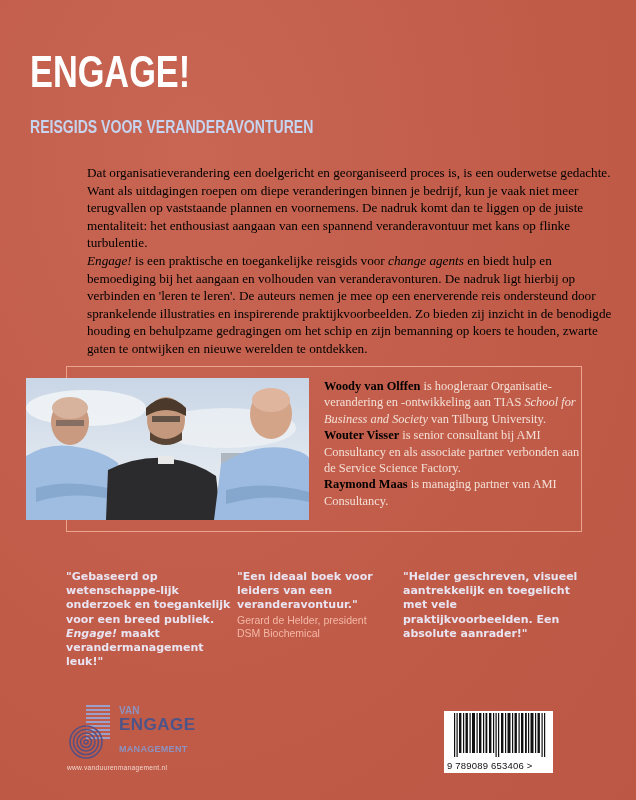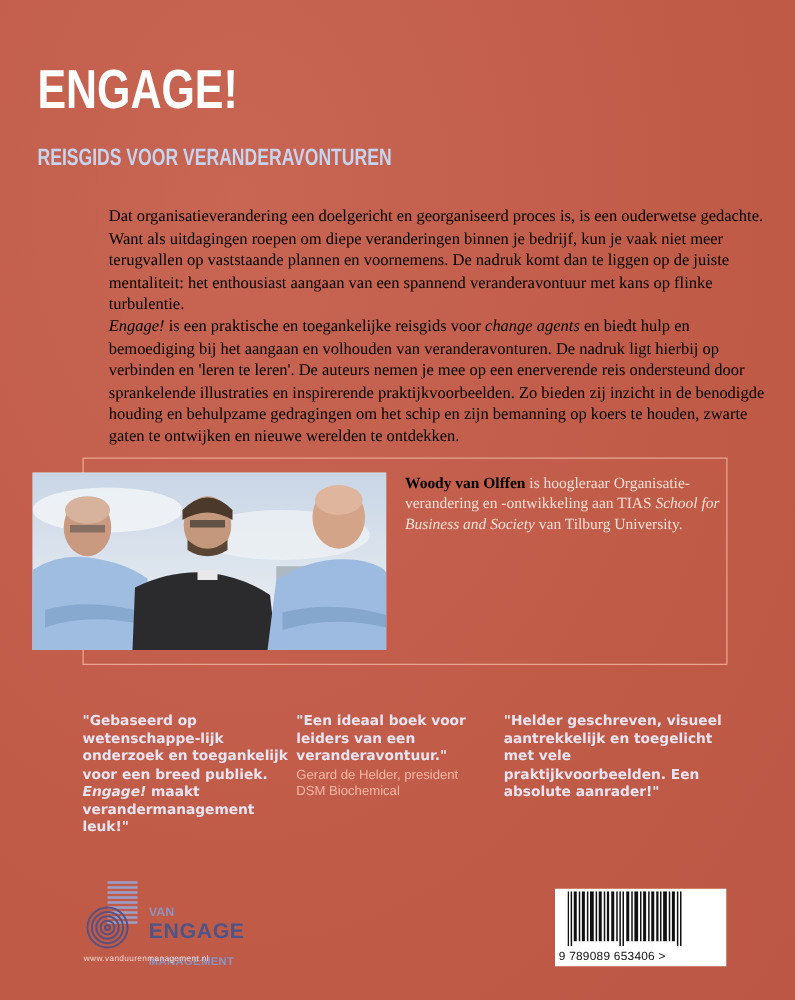--- a/index.html
+++ b/index.html
@@ -58,30 +58,30 @@
     }
     .q1 { left:66px; width:175px; }
     .q2 { left:237px; width:150px; }
     .q3 { left:403px; width:175px; }
     .logo { position:absolute; left:66px; top:700px; width:120px; height:60px; }
     .logo-text {
       position:absolute; left:119px; top:706px;
       font-family:"Liberation Sans", "DejaVu Sans", sans-serif;
       color:#6b6f9b; font-weight:bold; line-height:1;
     }
-    .logo-van { font-size:10px; color:#8c93c0;margin-top:20px; }
+    .logo-van { font-size:10px; color:#8c93c0; }
     .logo-duuren { font-size:17px; color:#4d5488; letter-spacing:0.5px; }
     .logo-mgmt { font-size:9px; color:#8c93c0; letter-spacing:0.3px;margin-top:12px; }
     .url {
       position:absolute; left:67px; top:764px;
       font-family:"Liberation Sans", "DejaVu Sans", sans-serif;
       font-size:6.6px; color:#f2d6cc; letter-spacing:0.3px;
     }
     .barcode {
-      position:absolute; left:444px; top:711px; width:137px; height:62px;
+      position:absolute; left:444px; top:711px; width:109px; height:62px;
       background:#ffffff;
     }
     .barcode svg { position:absolute; left:10px; top:2px; }
     .barcode-num {
       position:absolute; left:3px; bottom:2px;
       font-family:"Liberation Sans", "DejaVu Sans", sans-serif;
       font-size:9.5px; color:#111; letter-spacing:0.2px; white-space:nowrap;
     }
   </style>
 </head>
@@ -126,20 +126,22 @@
 
       <path d="M195 86 Q225 66 260 70 Q280 74 283 80 L283 142 L188 142 Z" fill="#9dbbe0"></path>
       <ellipse cx="245" cy="36" rx="21" ry="25" fill="#d4a489"></ellipse>
       <ellipse cx="245" cy="22" rx="19" ry="12" fill="#dfb59e"></ellipse>
       <path d="M200 112 Q240 102 283 114 L283 124 Q240 114 200 126 Z" fill="#86a7cd"></path>
     </svg>
   </div>
 
   <div class="authors">
     <div><b>Woody van Olffen</b><span> is hoogleraar Organisatie-verandering en -ontwikkeling aan TIAS </span><i>School for Business and Society</i><span> van Tilburg University.</span></div>
+    <div><b>Wouter Visser</b><span> is senior consultant bij AMI Consultancy en als associate partner verbonden aan de Service Science Factory.</span></div>
+    <div><b>Raymond Maas</b><span> is managing partner van AMI Consultancy.</span></div>
   </div>
 
   <div class="quote q1">
     <div class="q"><span>"Gebaseerd op wetenschappe-lijk onderzoek en toegankelijk voor een breed publiek. </span><i>Engage!</i><span> maakt verandermanagement leuk!"</span></div>
   </div>
 
   <div class="quote q2">
     <div class="q">"Een ideaal boek voor leiders van een veranderavontuur."</div>
     <div class="src">Gerard de Helder, president DSM Biochemical</div>
   </div>

